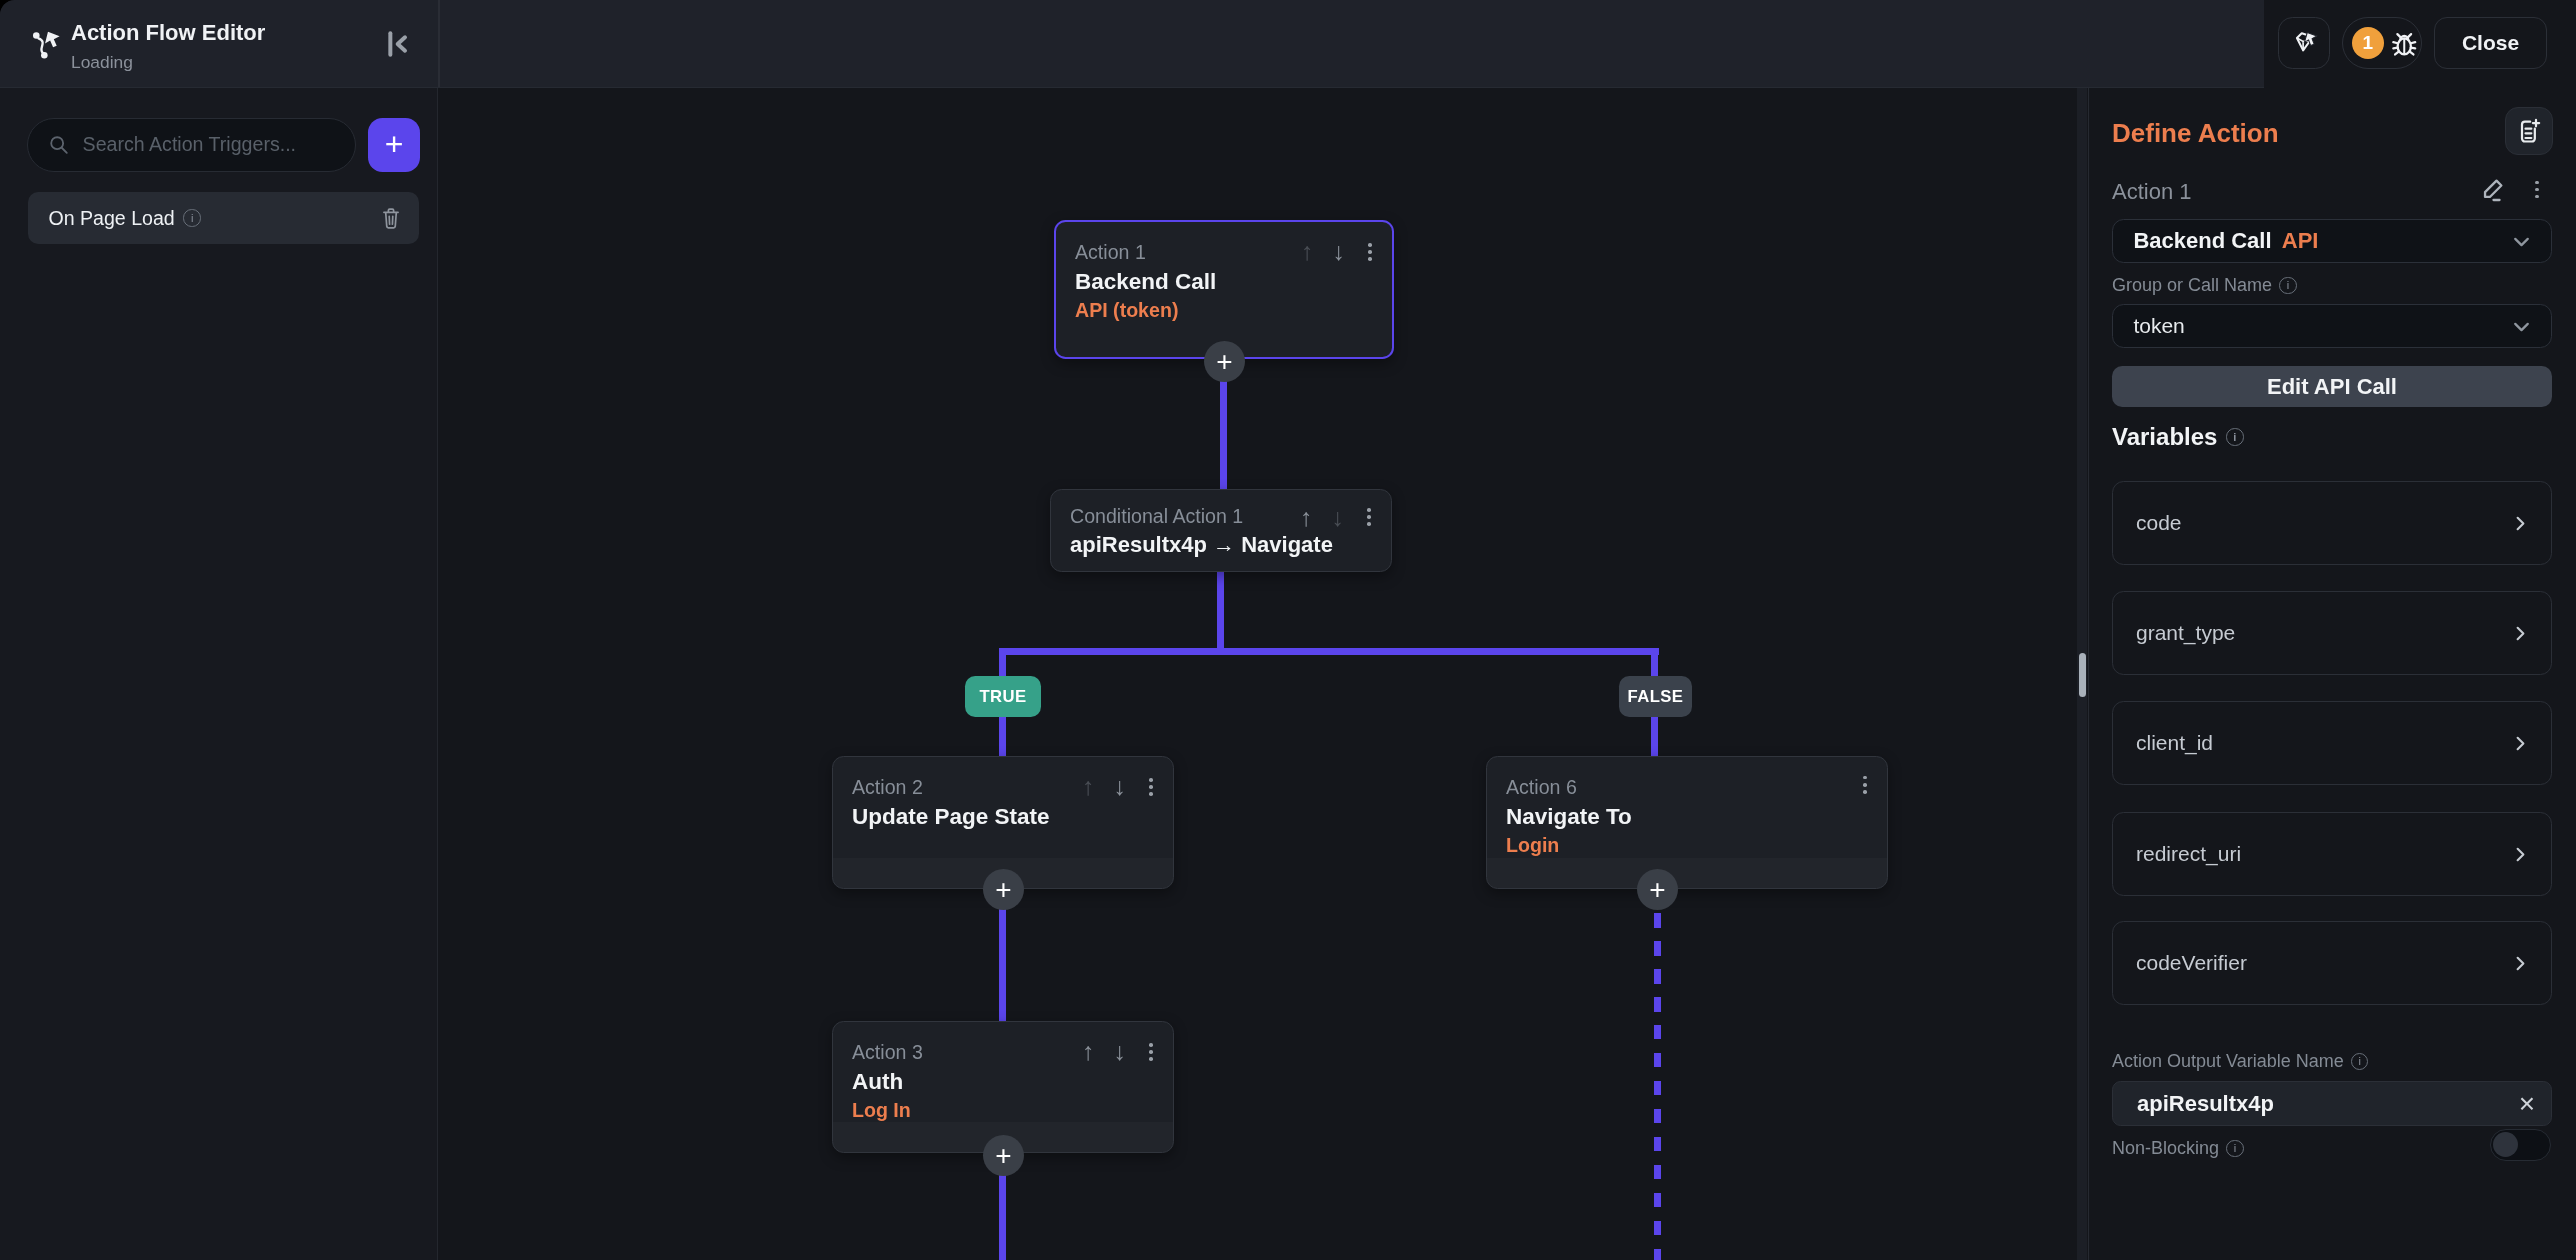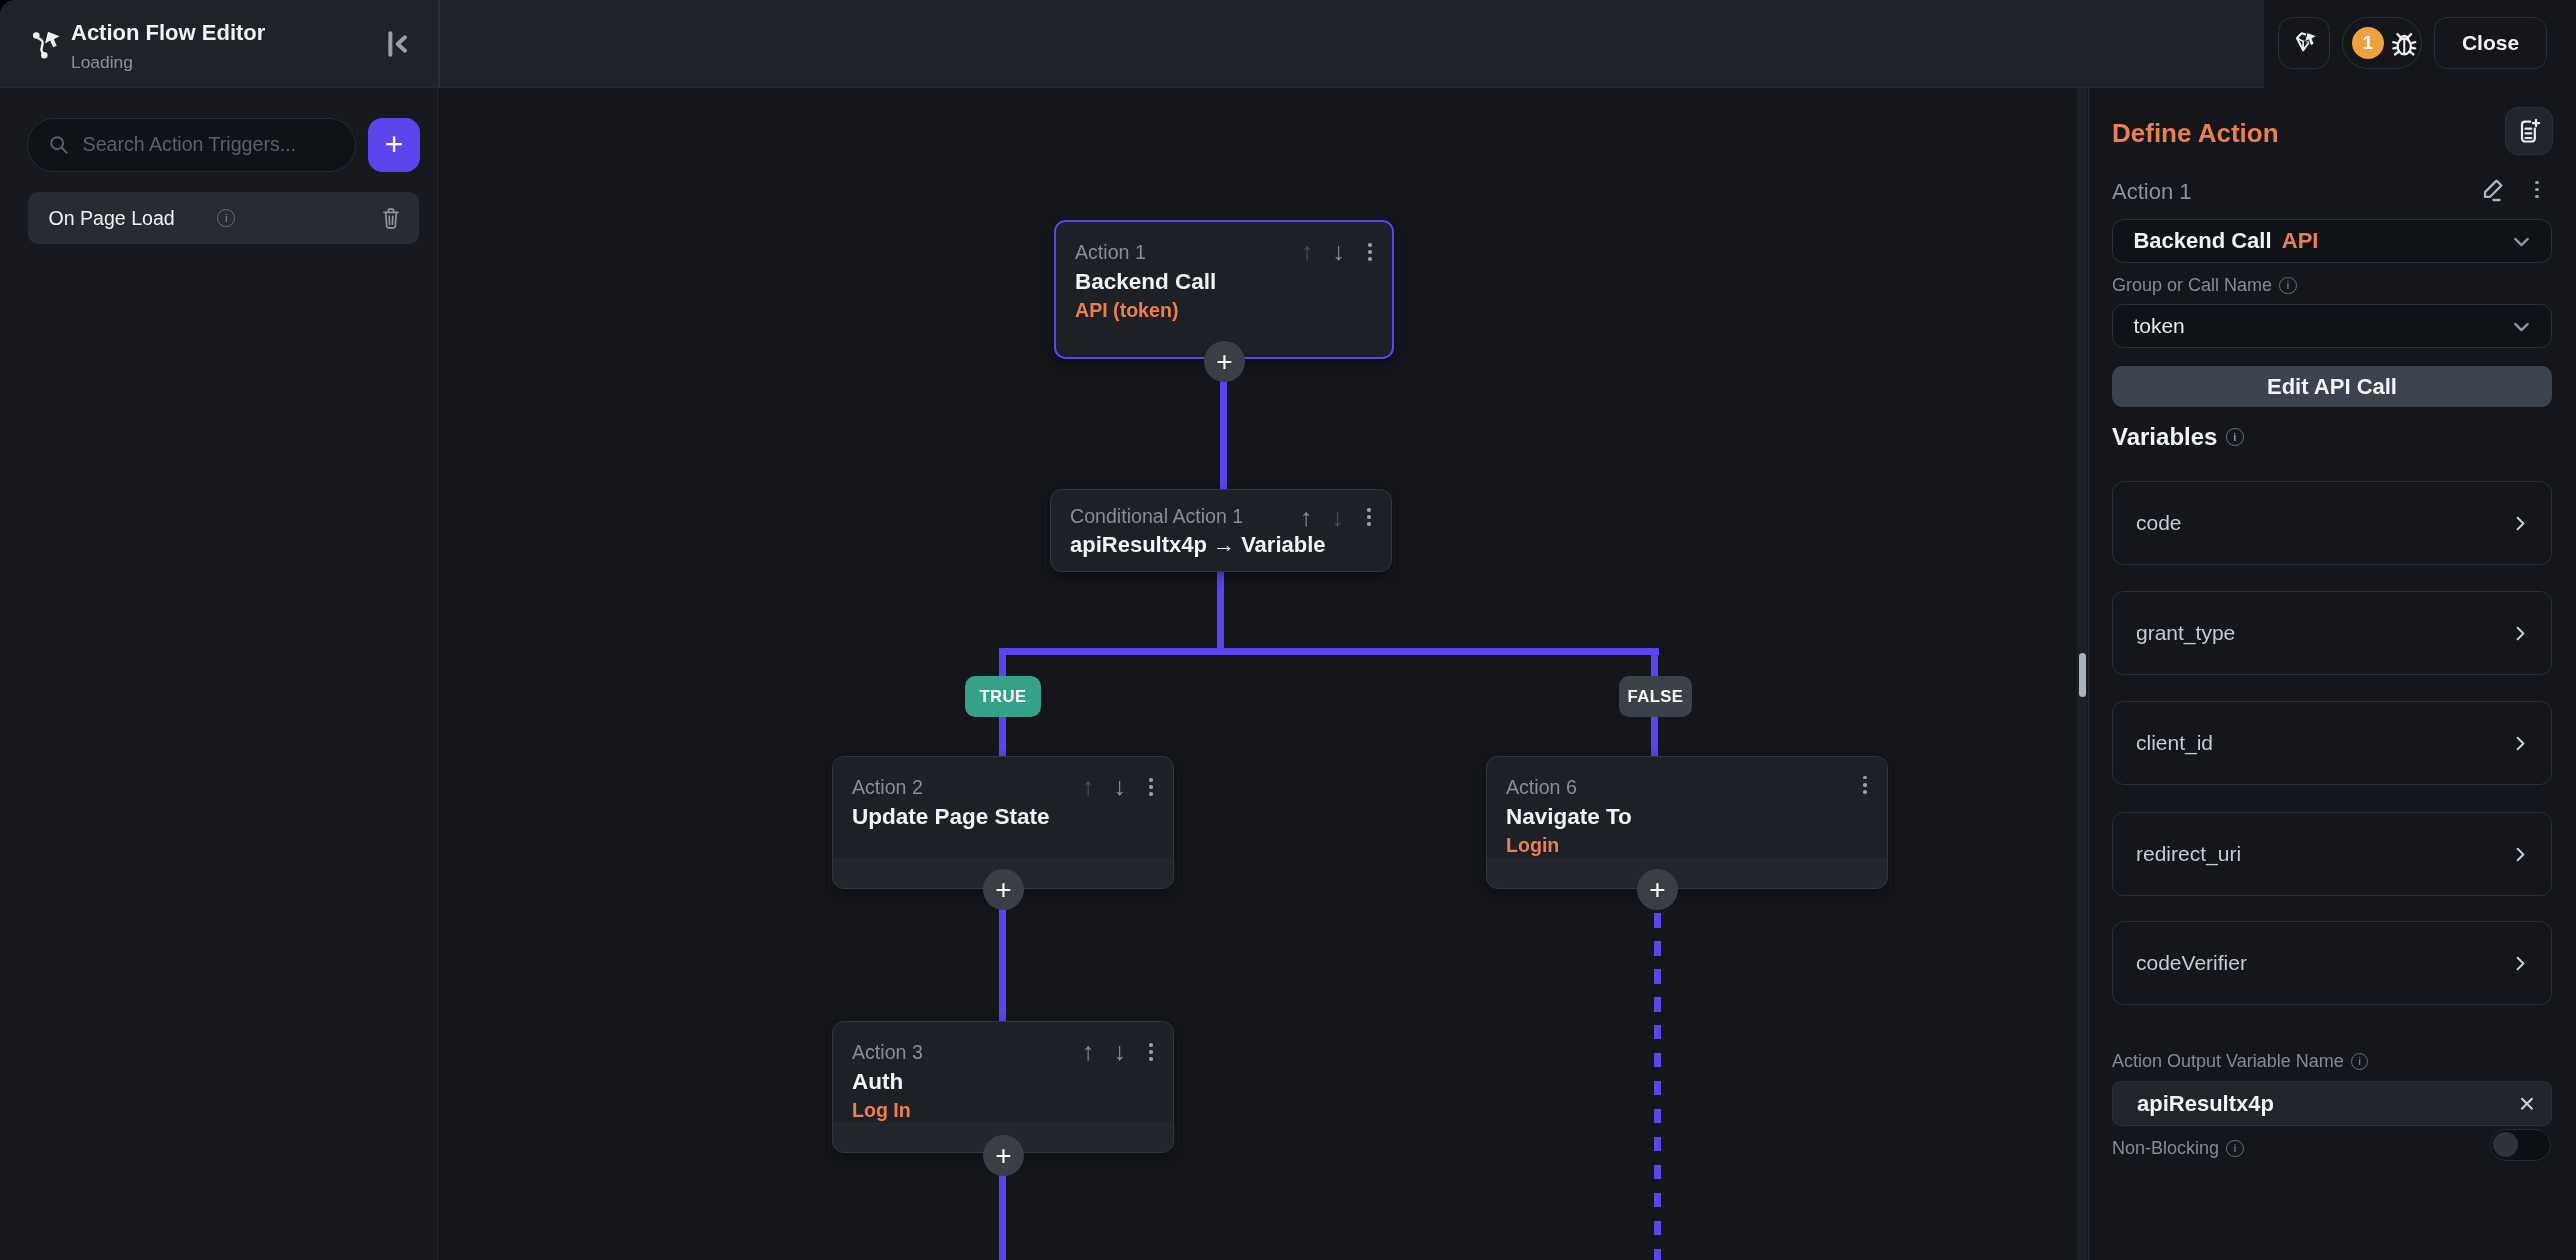--- a/index.html
+++ b/index.html
@@ -26,21 +26,21 @@
   .search-box{position:absolute;left:27px;top:30.5px;width:329px;height:54px;border-radius:27px;
     background:#0f1217;border:1.5px solid #272b33;box-sizing:border-box;display:flex;align-items:center;}
   .search-box svg{margin-left:20.4px;}
   .search-input{flex:1;margin:0 14.5px 0 10.2px;background:transparent;border:none;outline:none;
     color:#c9ced6;font-size:19.6px;font-family:inherit;}
   .search-input::placeholder{color:#596069;}
   .add-btn{position:absolute;left:368px;top:30.5px;width:52px;height:54px;border-radius:14.5px;
     background:var(--accent-purple,#5b45ec);color:#fff;font-size:32px;font-weight:400;
     display:flex;align-items:center;justify-content:center;cursor:pointer;}
   .trigger-row{position:absolute;left:28px;top:105px;width:391px;height:52px;border-radius:10.2px;
-    background:#272b33;display:flex;align-items:center;padding:0 17.4px 0 20.4px;box-sizing:border-box;cursor:pointer;gap:34px;}
+    background:#272b33;display:flex;align-items:center;padding:0 17.4px 0 20.4px;box-sizing:border-box;cursor:pointer;}
   .trigger-label{color:#eef1f4;font-size:19.6px;}
   .spacer{flex:1;}
   
   .vline{position:absolute;width:7.3px;background:var(--accent-purple,#5b45ec);z-index:1;}
   .hline{position:absolute;height:7.3px;background:var(--accent-purple,#5b45ec);z-index:1;}
   .vline.dashed{background:repeating-linear-gradient(to bottom,var(--accent-purple,#5b45ec) 0 14.5px,transparent 14.5px 28px);}
   
   .node{position:absolute;background:#1d2026;border:1.5px solid #31353d;border-radius:11.6px;
     box-sizing:border-box;z-index:2;cursor:pointer;box-shadow:0 4.4px 13px rgba(0,0,0,.35);}
   .node.selected{border:2.2px solid var(--accent-purple,#5b45ec);}
@@ -130,21 +130,21 @@
           <i></i>
           <i></i>
           <i></i>
         </span>
     </div>
   </div>
   <div class="plus-circle" style="left:1204px;top:341px;">+</div>
 
   <div class="node cond" style="left:1050px;top:489px;width:342px;height:83px;">
     <div class="node-label">Conditional Action 1</div>
-    <div class="node-title">apiResultx4p → Variable</div>
+    <div class="node-title">apiResultx4p → Navigate</div>
     <div class="node-icons" style="top:14.5px;">
       <span class="arrow-ic">↑</span>
       <span class="arrow-ic dim">↓</span>
       <span class="kebab">
           <i></i>
           <i></i>
           <i></i>
         </span>
     </div>
   </div>

